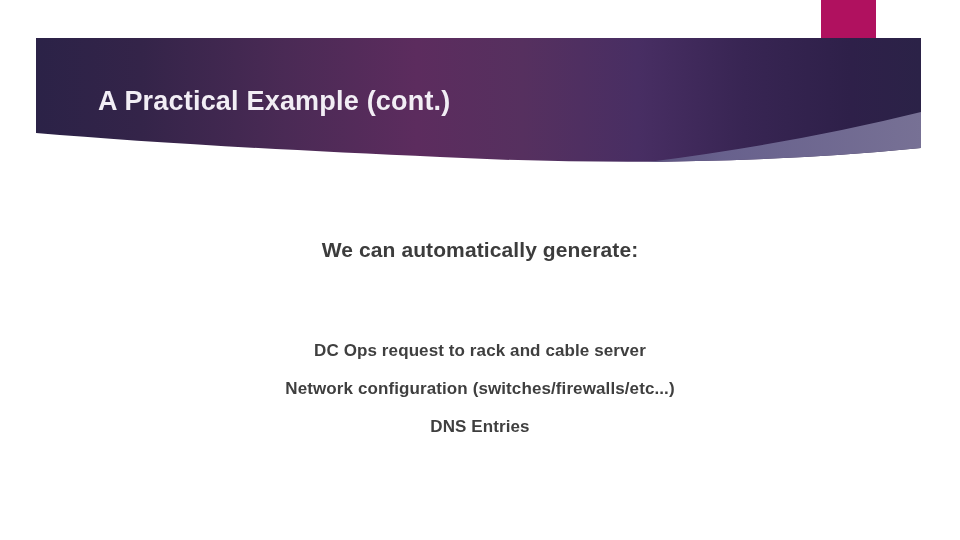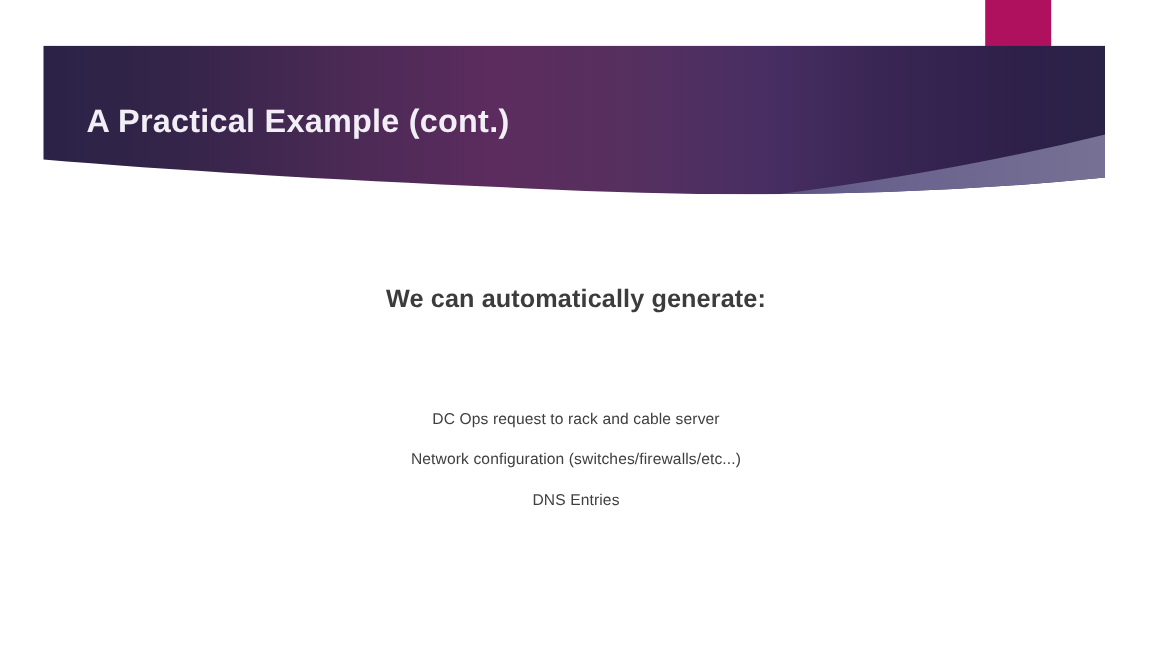--- a/index.html
+++ b/index.html
@@ -33,21 +33,21 @@
   }
   .header-banner svg {
     display: block;
     width: 960px;
     height: 185px;
   }
 
   
   .slide-title {
     position: absolute;
-    left: 72px;
+    left: 98px;
     top: 86px;
     width: 700px;
     margin: 0;
     font-size: 27px;
     font-weight: bold;
     line-height: 1.15;
     color: #f2eef5;
     letter-spacing: 0.2px;
     white-space: nowrap;
   }
@@ -67,22 +67,22 @@
     color: #3c3c3c;
     line-height: 1.25;
     letter-spacing: 0.1px;
   }
   .body-list {
     list-style: none;
     margin: 0;
     padding: 0;
   }
   .body-list li {
-    font-size: 13px;
-    font-weight: normal;
+    font-size: 17px;
+    font-weight: bold;
     color: #3f3f3f;
     line-height: 1.0;
     letter-spacing: 0.1px;
   }
   .body-item-1 { margin-top: 79px; }
   .body-item-2 { margin-top: 21px; }
   .body-item-3 { margin-top: 21px; }
 </style>
 </head>
 <body>

